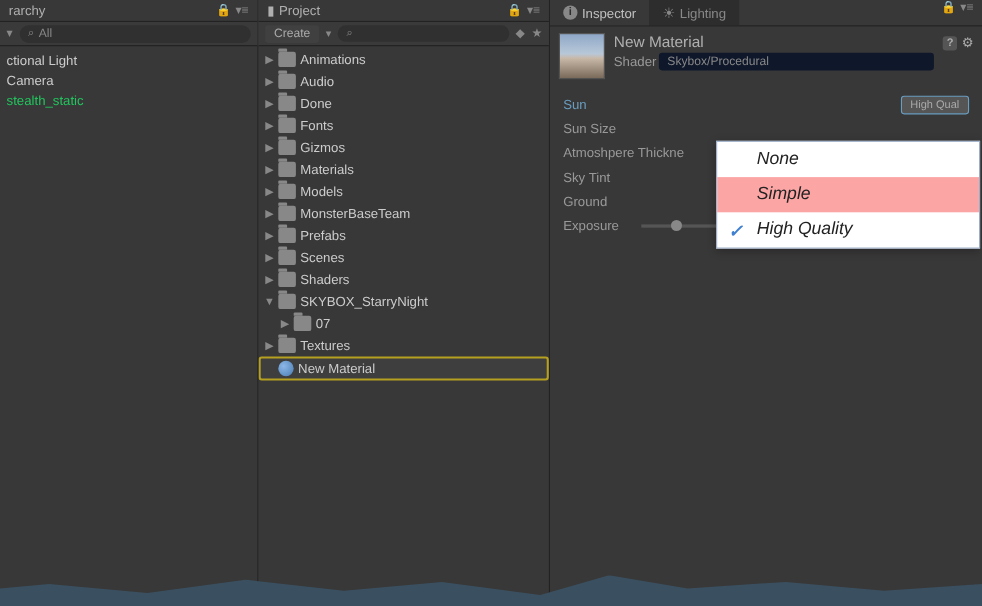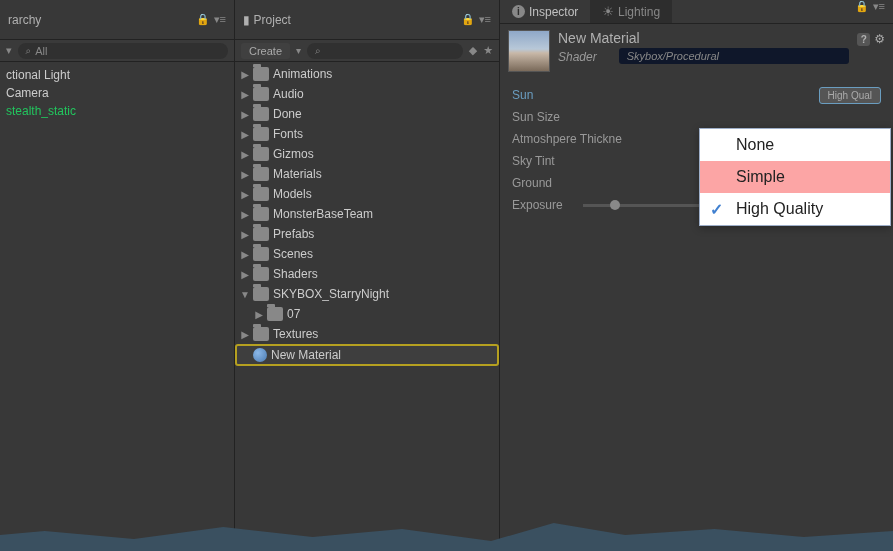--- a/index.html
+++ b/index.html
@@ -1,19 +1,19 @@
 <!DOCTYPE html>
 <html><head>
   <meta charset="utf-8">
   <style>
     * { box-sizing: border-box; margin: 0; padding: 0; font-family: Arial, sans-serif; }
     body { background: #2d2d2d; width: 893px; height: 551px; overflow: hidden; display: flex; }
     
     .panel { background: #383838; display: flex; flex-direction: column; border-right: 1px solid #222; }
-    .panel-header { background: #383838; border-bottom: 1px solid #222; padding: 4px 8px; display: flex; align-items: center; justify-content: space-between; height: 40px; }
+    .panel-header { background: #383838; border-bottom: 1px solid #222; padding: 4px 8px; display: flex; align-items: center; justify-content: space-between; height: 20px; }
     .panel-title { color: #b0b0b0; font-size: 12px; display: flex; align-items: center; gap: 4px; }
     .panel-icons { display: flex; gap: 4px; color: #888; font-size: 11px; }
     .panel-toolbar { background: #3a3a3a; border-bottom: 1px solid #222; padding: 3px 6px; display: flex; align-items: center; gap: 6px; height: 22px; }
     .toolbar-btn { background: #404040; color: #aaa; font-size: 11px; padding: 2px 8px; border-radius: 3px; cursor: pointer; }
     .search-box { background: #303030; border-radius: 10px; padding: 2px 8px; flex: 1; display: flex; align-items: center; gap: 4px; min-width: 40px; }
     .search-box span:first-child { color: #888; font-size: 10px; }
     .search-placeholder { color: #888; font-size: 11px; }
     
     .hierarchy { width: 235px; }
     .hierarchy-content { padding: 4px 2px; flex: 1; }
@@ -37,35 +37,35 @@
     .tab.active { background: #383838; color: #c0c0c0; }
     .tab.inactive { background: #2d2d2d; color: #888; }
     .info-icon { width: 13px; height: 13px; border-radius: 50%; background: #888; color: #2d2d2d; display: inline-flex; align-items: center; justify-content: center; font-size: 10px; font-weight: bold; }
     .light-icon { color: #888; font-size: 13px; }
     .help-icon { width: 13px; height: 13px; border-radius: 3px; background: #555; color: #b0b0b0; display: inline-flex; align-items: center; justify-content: center; font-size: 10px; font-weight: bold; margin-right: 4px; }
     .gear-icon { color: #aaa; font-size: 12px; }
     
     .material-header { padding: 6px 8px; display: flex; align-items: flex-start; gap: 8px; }
     .material-preview { width: 42px; height: 42px; background: linear-gradient(to bottom, #8fa8c8 0%, #b8c8d8 45%, #c8b8a8 55%, #7a6a5a 100%); border: 1px solid #555; }
     .material-name { color: #b0b0b0; font-size: 14px; margin-bottom: 2px; }
-    .shader-row { display: flex; align-items: flex-end; gap: 22px; margin-top: 2px; font-style: italic; }
+    .shader-row { display: flex; align-items: center; gap: 2px; margin-top: 2px; }
     .shader-label { color: #999; font-size: 12px; }
     .shader-dropdown { flex: 1; background: #0f172a; color: #888; font-size: 11px; padding: 2px 8px; border-radius: 3px; cursor: pointer; }
     
     .properties { padding: 6px 12px; }
     .prop-row { display: flex; align-items: center; justify-content: space-between; padding: 3px 0; font-size: 12px; height: 22px; }
     .prop-label { color: #999; }
     .prop-label.sun { color: #6a9dc0; }
     .quality-btn { background: #555; color: #aaa; font-size: 10px; padding: 2px 8px; border-radius: 3px; border: 1px solid #6a9dc0; cursor: pointer; }
     .slider-area { display: flex; align-items: center; gap: 8px; flex: 1; margin-left: 20px; }
     .slider-track { flex: 1; height: 3px; background: #555; position: relative; }
     .slider-knob { position: absolute; width: 10px; height: 10px; border-radius: 50%; background: #888; top: -4px; }
     .slider-value { color: #ccc; width: 20px; text-align: right; }
     
-    .dropdown-menu { position: absolute; top: 128px; right: 2px; width: 192px; background: #fff; border: 1px solid #9daec8; box-shadow: 0 2px 8px rgba(0,0,0,0.3); z-index: 10; }
+    .dropdown-menu { position: absolute; top: 128px; right: 2px; width: 240px; background: #fff; border: 1px solid #9daec8; box-shadow: 0 2px 8px rgba(0,0,0,0.3); z-index: 10; font-style: italic; }
     .dropdown-item { padding: 7px 16px 7px 36px; font-size: 16px; color: #222; cursor: pointer; position: relative; }
     .dropdown-item.highlighted { background: #fca5a5; }
     .dropdown-item .check { position: absolute; left: 10px; color: #4080d0; font-size: 16px; font-weight: bold; }
     
     .bottom-wave { position: absolute; bottom: 0; left: 0; width: 100%; height: 40px; background: #3a5060; clip-path: polygon(0 60%, 5% 50%, 15% 70%, 25% 40%, 35% 65%, 45% 45%, 55% 75%, 62% 30%, 70% 60%, 80% 45%, 90% 65%, 100% 50%, 100% 100%, 0 100%); }
   </style>
 </head>
 <body>
 
 <div class="panel hierarchy">

